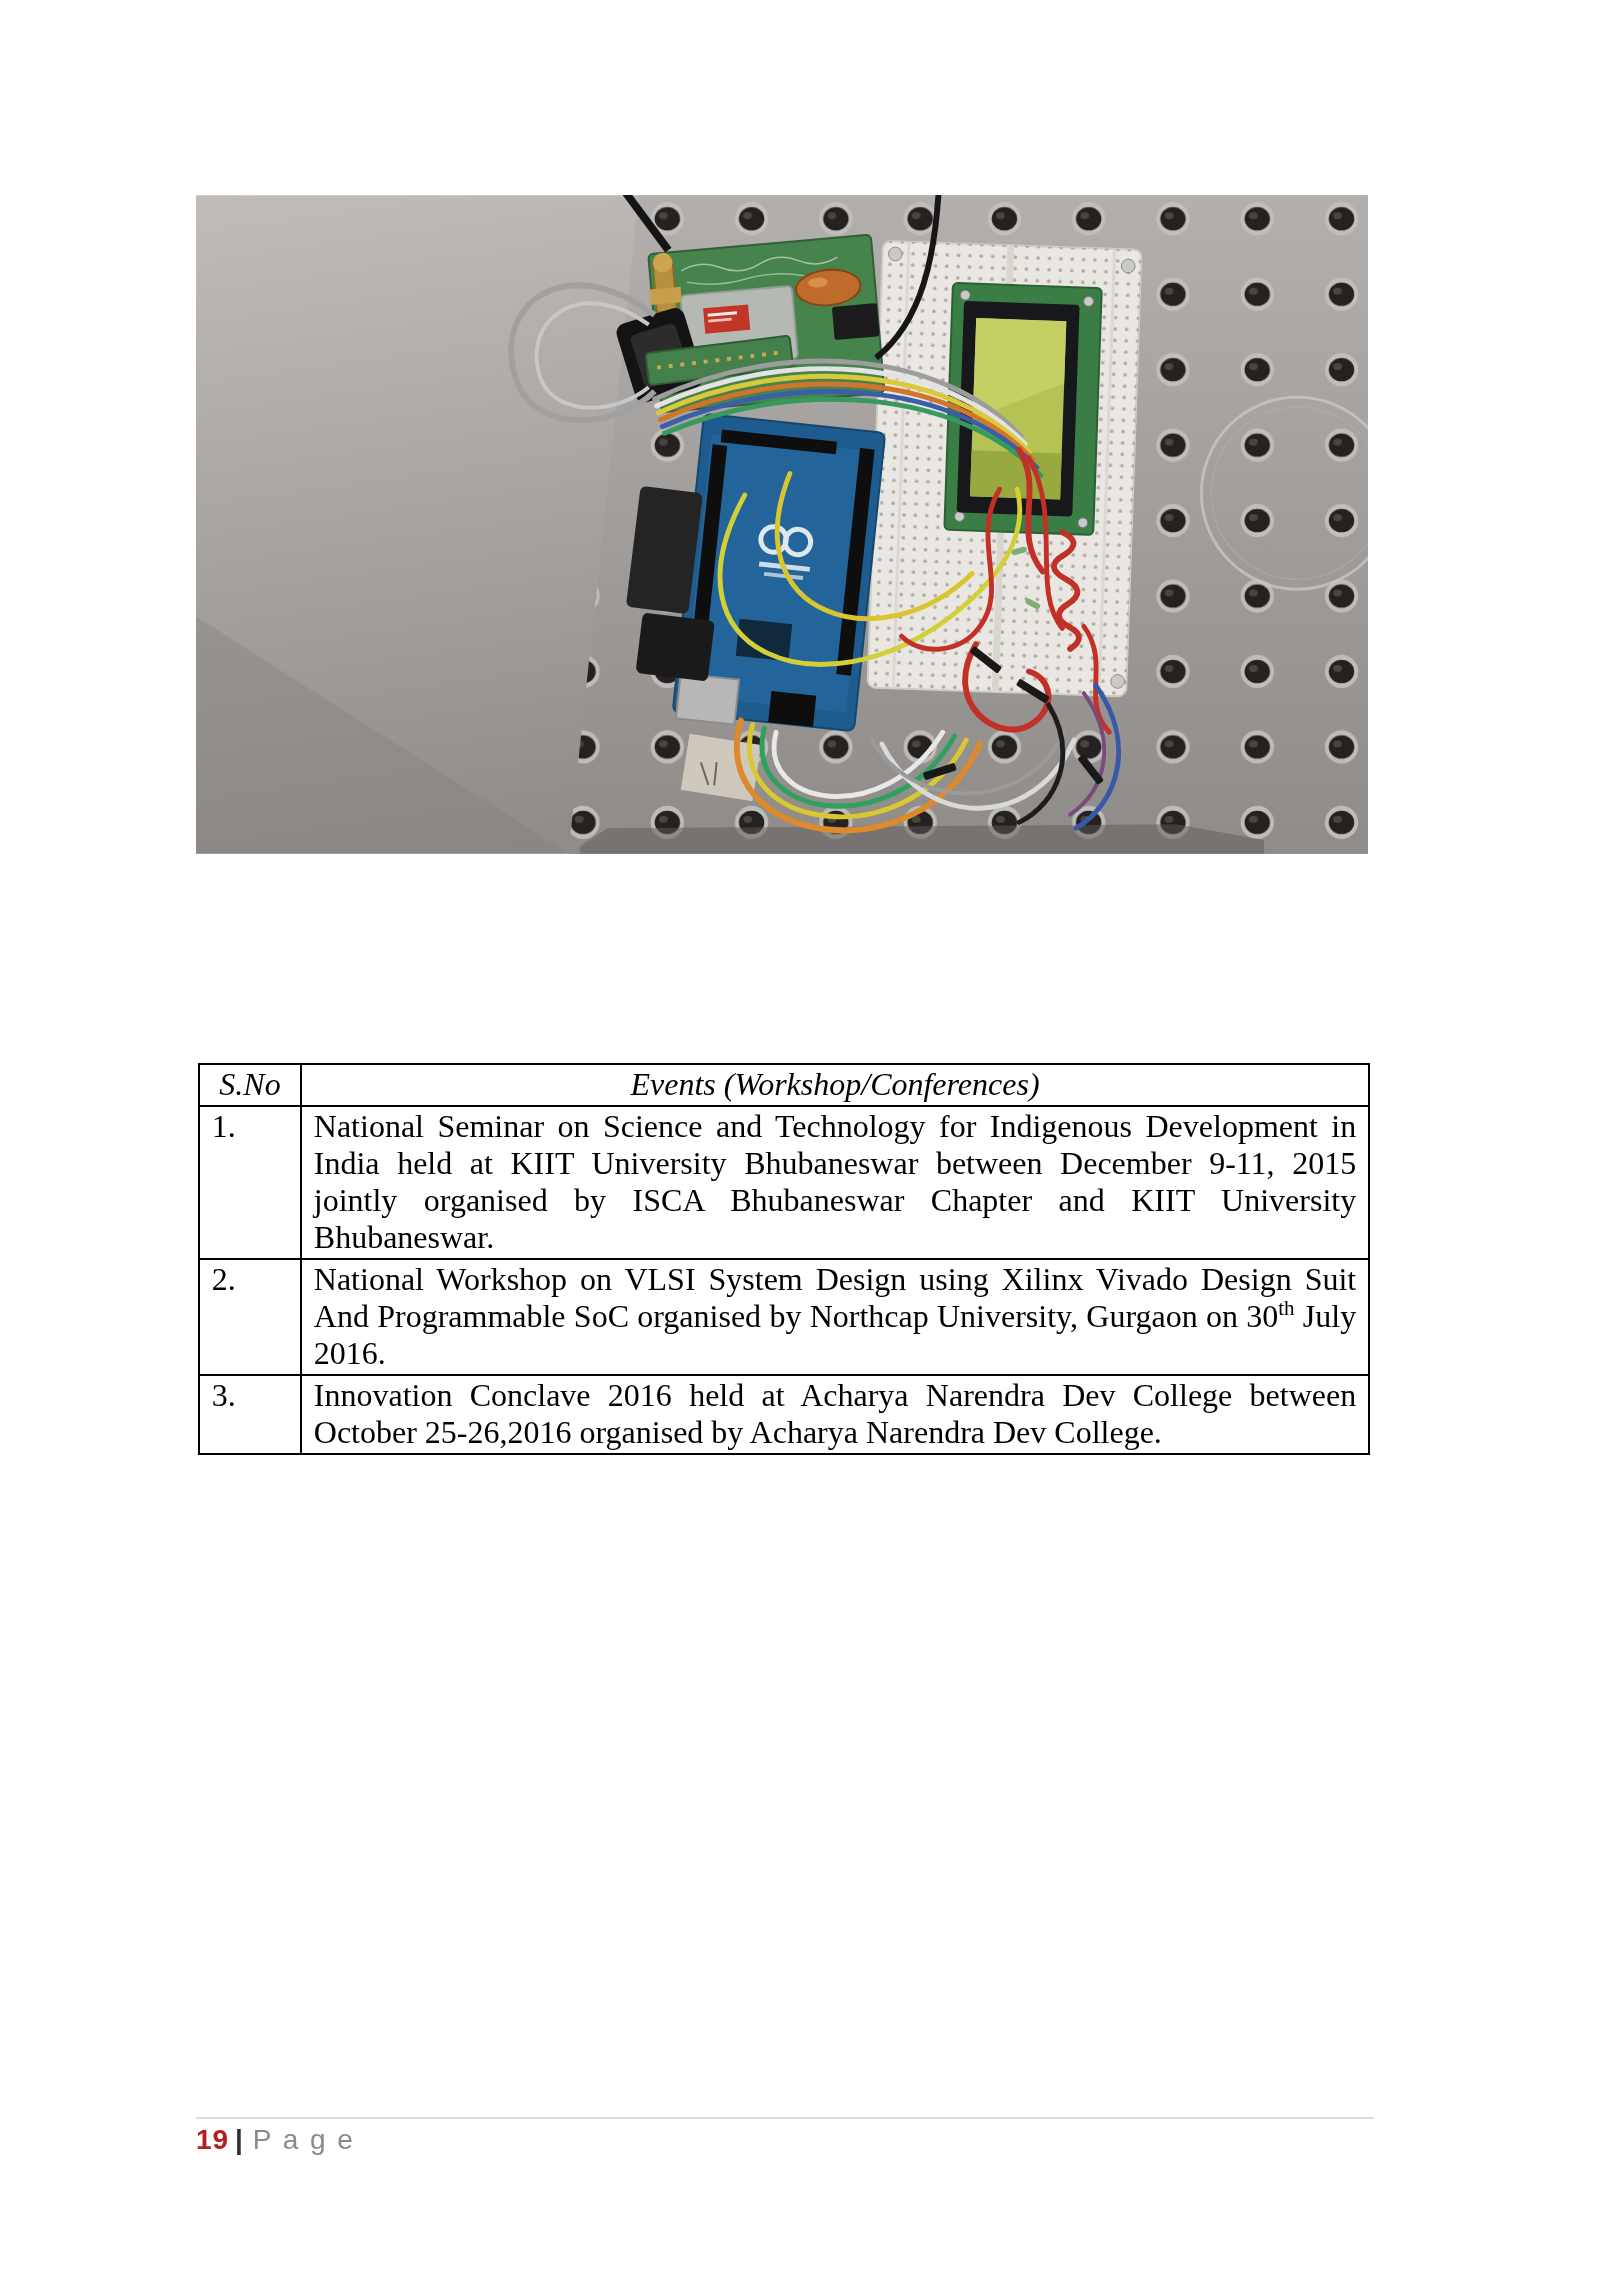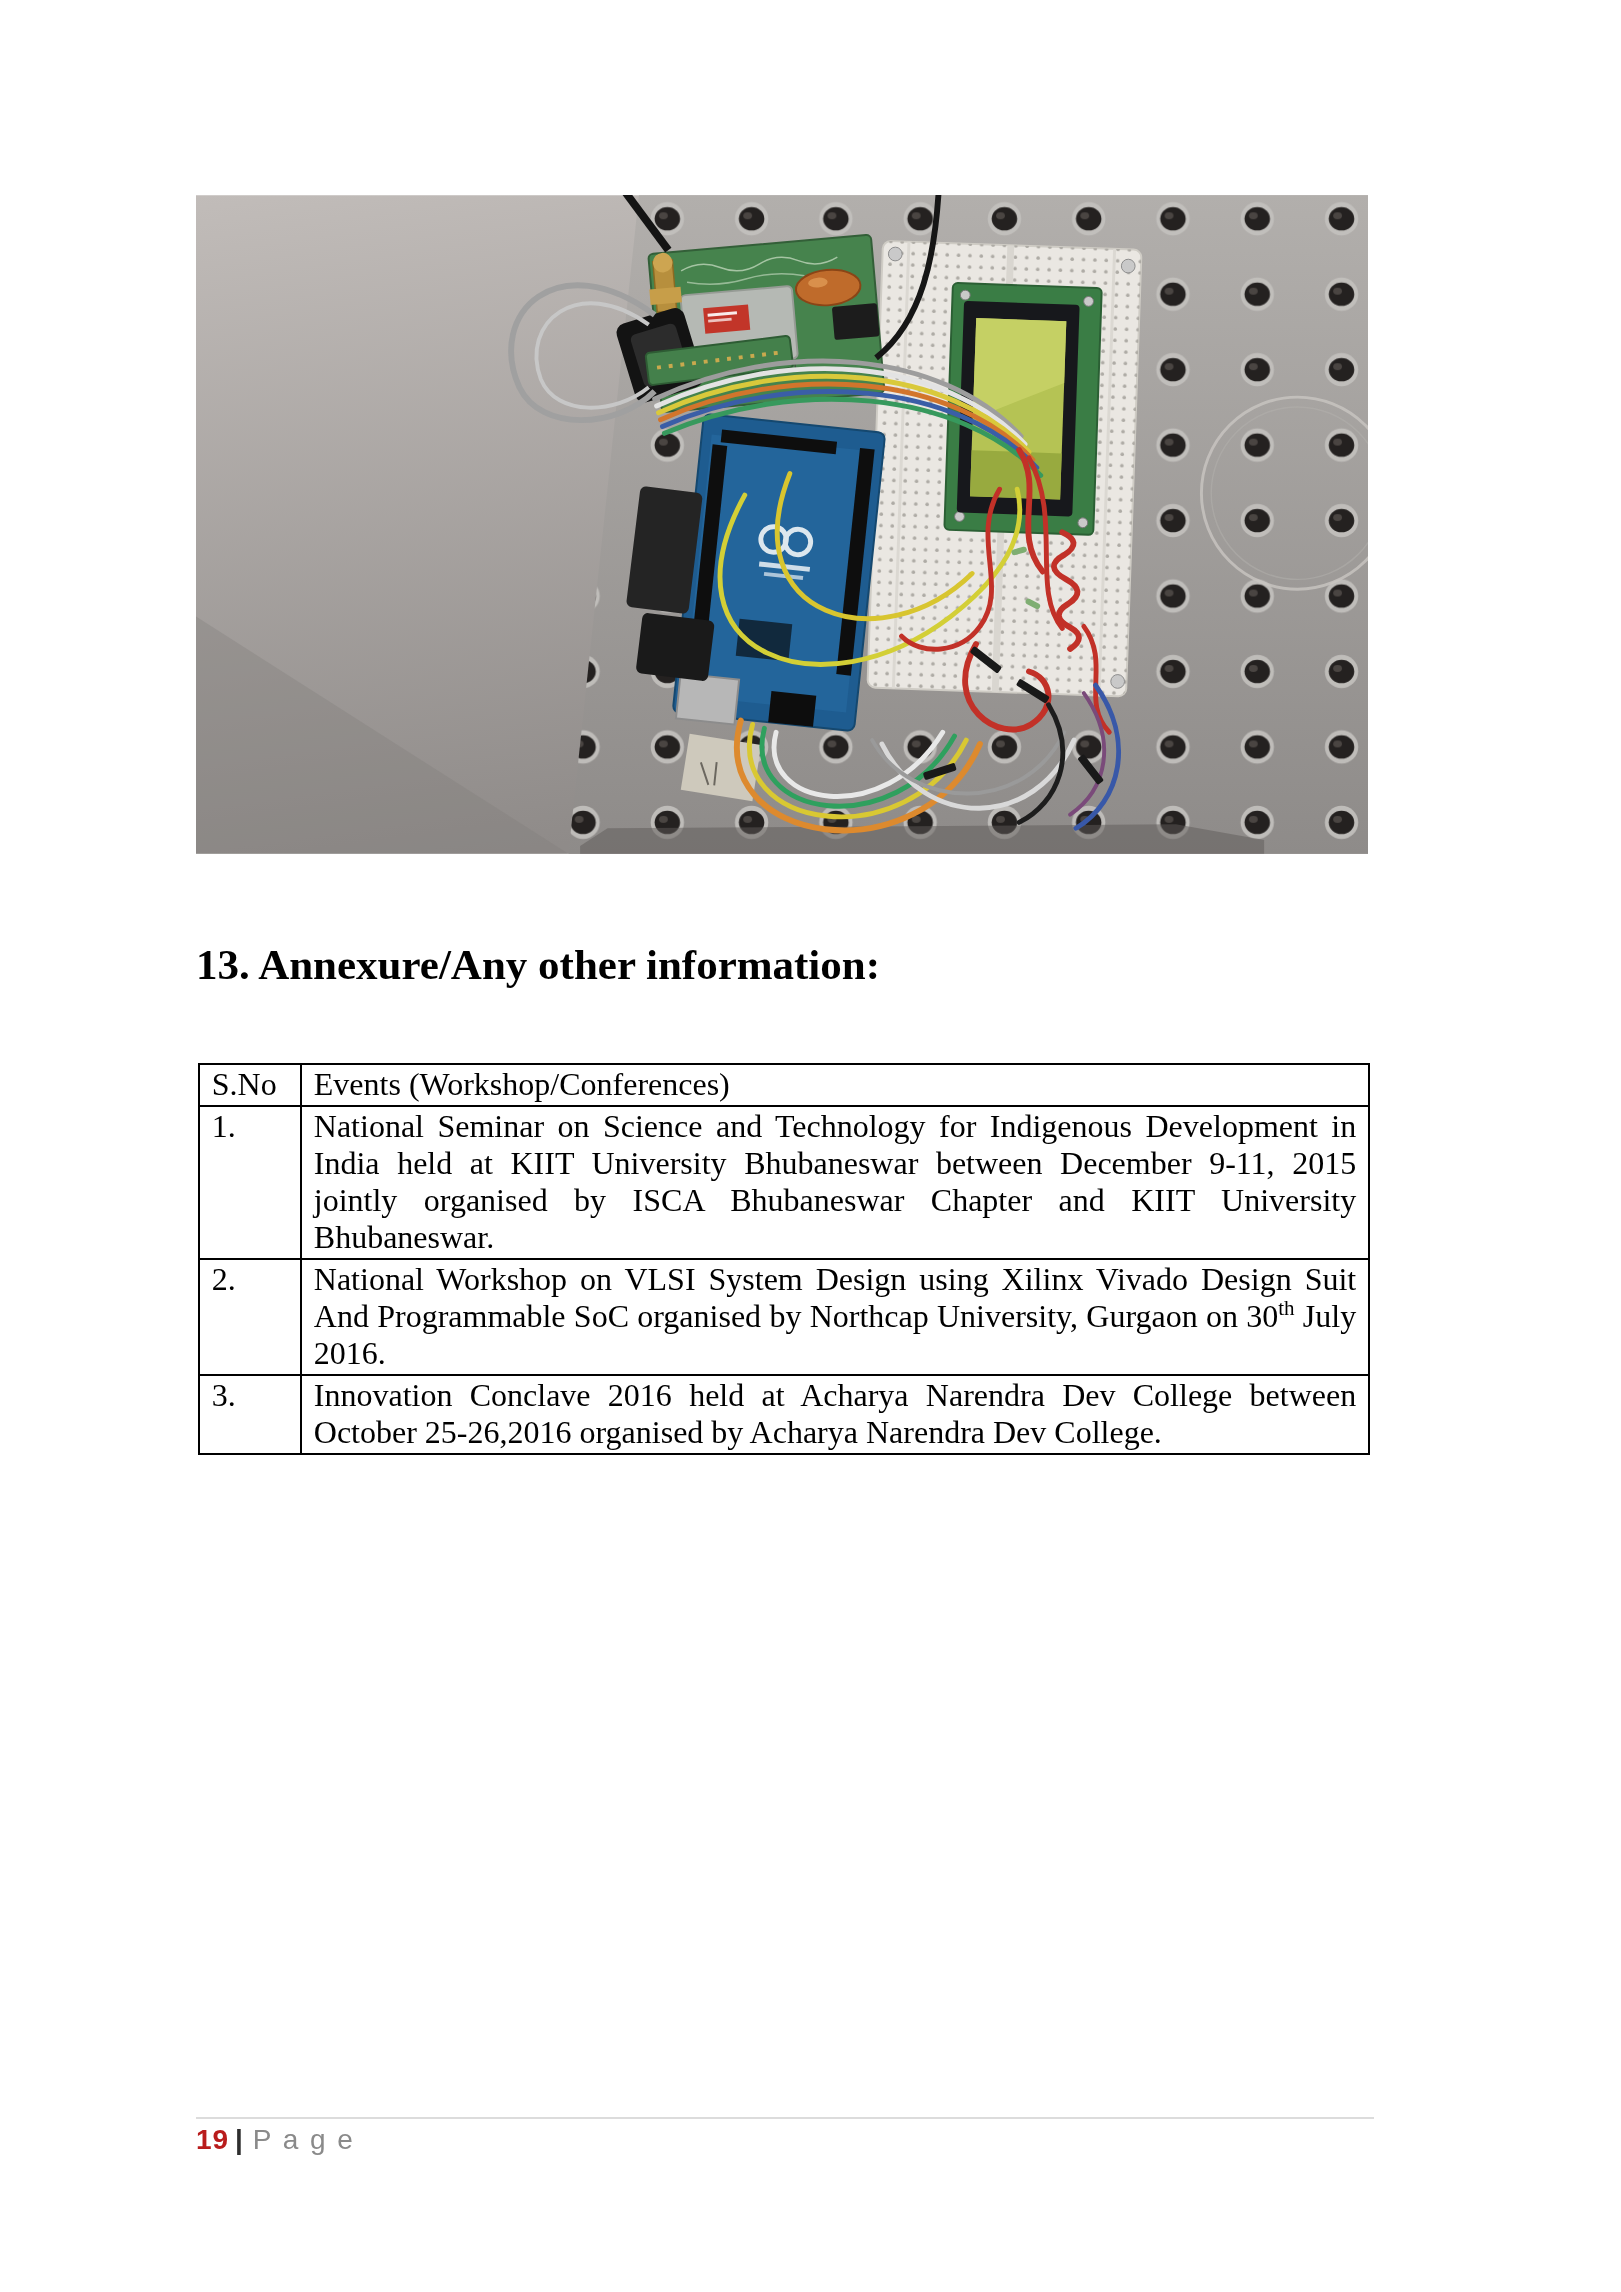--- a/index.html
+++ b/index.html
@@ -9,21 +9,21 @@
   figure.photo{position:absolute;left:196px;top:195px;width:1172px;height:659px;margin:0;overflow:hidden;}
   figure.photo svg{display:block;}
 
   .caption{position:absolute;left:198px;top:885px;width:1172px;text-align:center;font-size:32px;line-height:39px;}
 
   h2.heading{position:absolute;left:196px;top:939px;margin:0;font-size:43px;line-height:51px;font-weight:bold;font-family:"Liberation Serif",serif;}
 
   table.events{position:absolute;left:198px;top:1063px;width:1172px;border-collapse:collapse;table-layout:fixed;font-size:32px;}
   table.events col.c-no{width:102px;}
   table.events th,table.events td{border:2px solid #000;vertical-align:top;font-weight:normal;line-height:37px;padding:1px 11.8px 2px 11.8px;}
-  table.events th{text-align:left;}
+  table.events th{text-align:center;font-style:italic;}
   td.sno{padding-left:14.7px;}
   td.event{text-align:justify;margin-left:36px;}
   td.event sup{font-size:21px;line-height:0;vertical-align:super;}
 
   .footer-rule{position:absolute;left:196px;top:2117px;width:1178px;height:0;border-top:2px solid #dcdcdc;}
   .footer{position:absolute;left:196px;top:2123px;font-family:"Liberation Sans",sans-serif;font-size:28px;line-height:33px;color:#8a8a8a;letter-spacing:2px;}
   .footer .pno{color:#b91c1c;font-weight:bold;letter-spacing:1px;}
   .footer .sep{color:#2e2e2e;font-weight:bold;margin:0 7.8px 0 5.9px;}
 </style>
 </head>
@@ -179,21 +179,20 @@
         <rect x="836" y="502" width="36" height="8" rx="2" fill="#191919" transform="rotate(32 854 506)"></rect>
         <rect x="742" y="584" width="34" height="8" rx="2" fill="#191919" transform="rotate(-18 759 588)"></rect>
         <rect x="896" y="582" width="34" height="8" rx="2" fill="#191919" transform="rotate(52 913 586)"></rect>
         <rect x="846" y="414" width="16" height="6" rx="3" fill="#7fae72" transform="rotate(28 854 417)"></rect>
         <rect x="832" y="360" width="16" height="6" rx="3" fill="#7fae72" transform="rotate(-15 840 363)"></rect>
       </g>
     </svg>
   </figure>
 
 
-  <h2 class="heading">13. Annexure/Any other information:</h2>
 
   <table class="events">
     <colgroup>
         <col class="c-no">
         <col>
       </colgroup>
     <thead>
       <tr>
         <th>S.No</th>
         <th>Events (Workshop/Conferences)</th>

